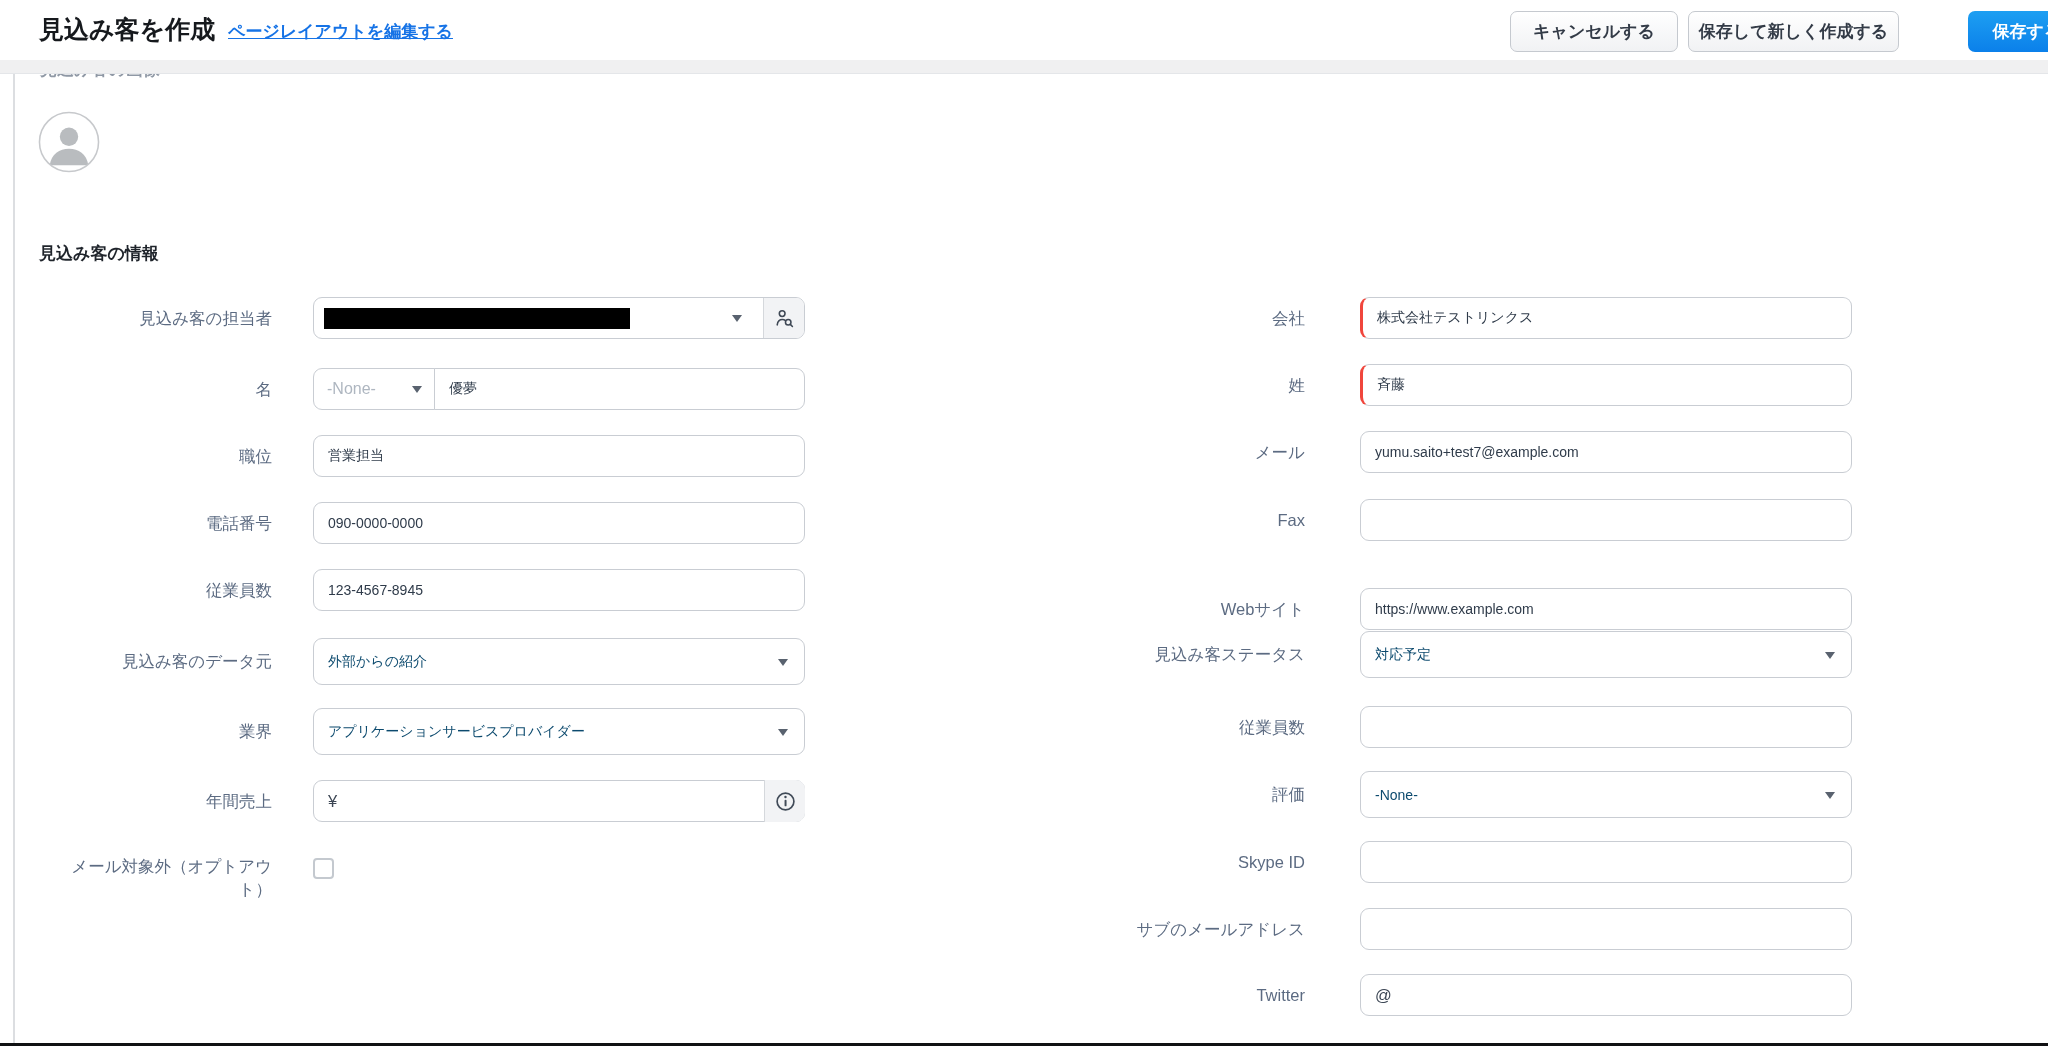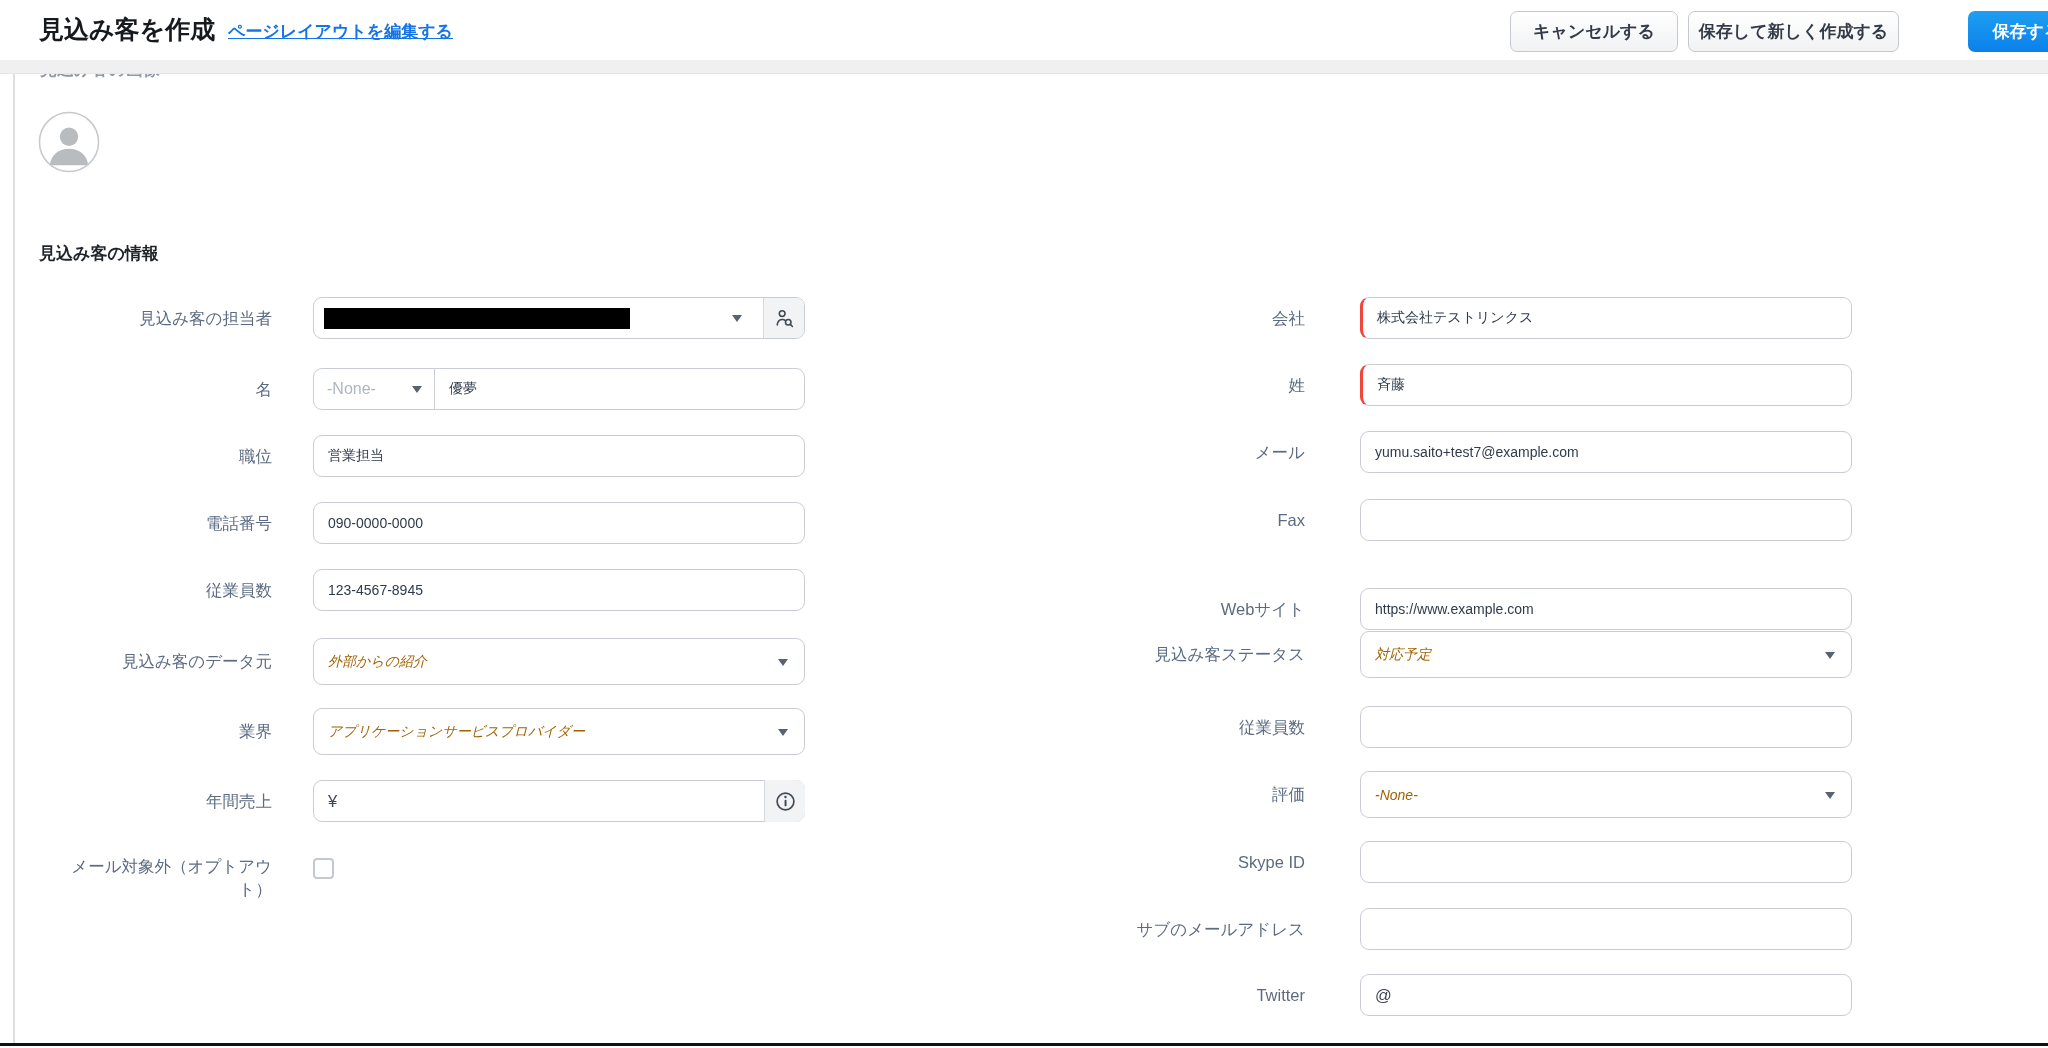--- a/index.html
+++ b/index.html
@@ -46,21 +46,21 @@
     border-radius:9px; background:#fff; font-size:14px; color:#2f3b4a; font-family:inherit; }
   input.tbox { padding:0 14px; outline:none; }
   input.tbox.req { border-left:3px solid #f0463c; }
   input.tbox.with-prefix { padding-left:40px; }
 
   .prefix { position:absolute; left:15px; top:50%; transform:translateY(-50%);
     font-size:16.5px; color:#3c4654; z-index:2; }
 
   .selectbox { position:relative; cursor:pointer; }
   .selectbox .sel-value { position:absolute; left:14px; top:50%; transform:translateY(-50%);
-    white-space:nowrap; color:#a16207;font-style:italic; }
+    white-space:nowrap; color:#0c4a6e; }
   .caret { position:absolute; width:0; height:0; border-left:5.5px solid transparent;
     border-right:5.5px solid transparent; border-top:7px solid #59626f;
     right:16px; top:50%; margin-top:-3px; }
 
   
   .combo { position:relative; overflow:hidden; cursor:pointer; }
   .combo .redacted { position:absolute; left:10px; top:10px; width:306px; height:21px; background:#000; }
   .combo .caret { right:62px; }
   .seg { position:absolute; right:0; top:0; width:41px; height:100%; background:#f2f3f5;
     border-left:1px solid #d5d8dc; display:flex; align-items:center; justify-content:center; cursor:pointer; }

